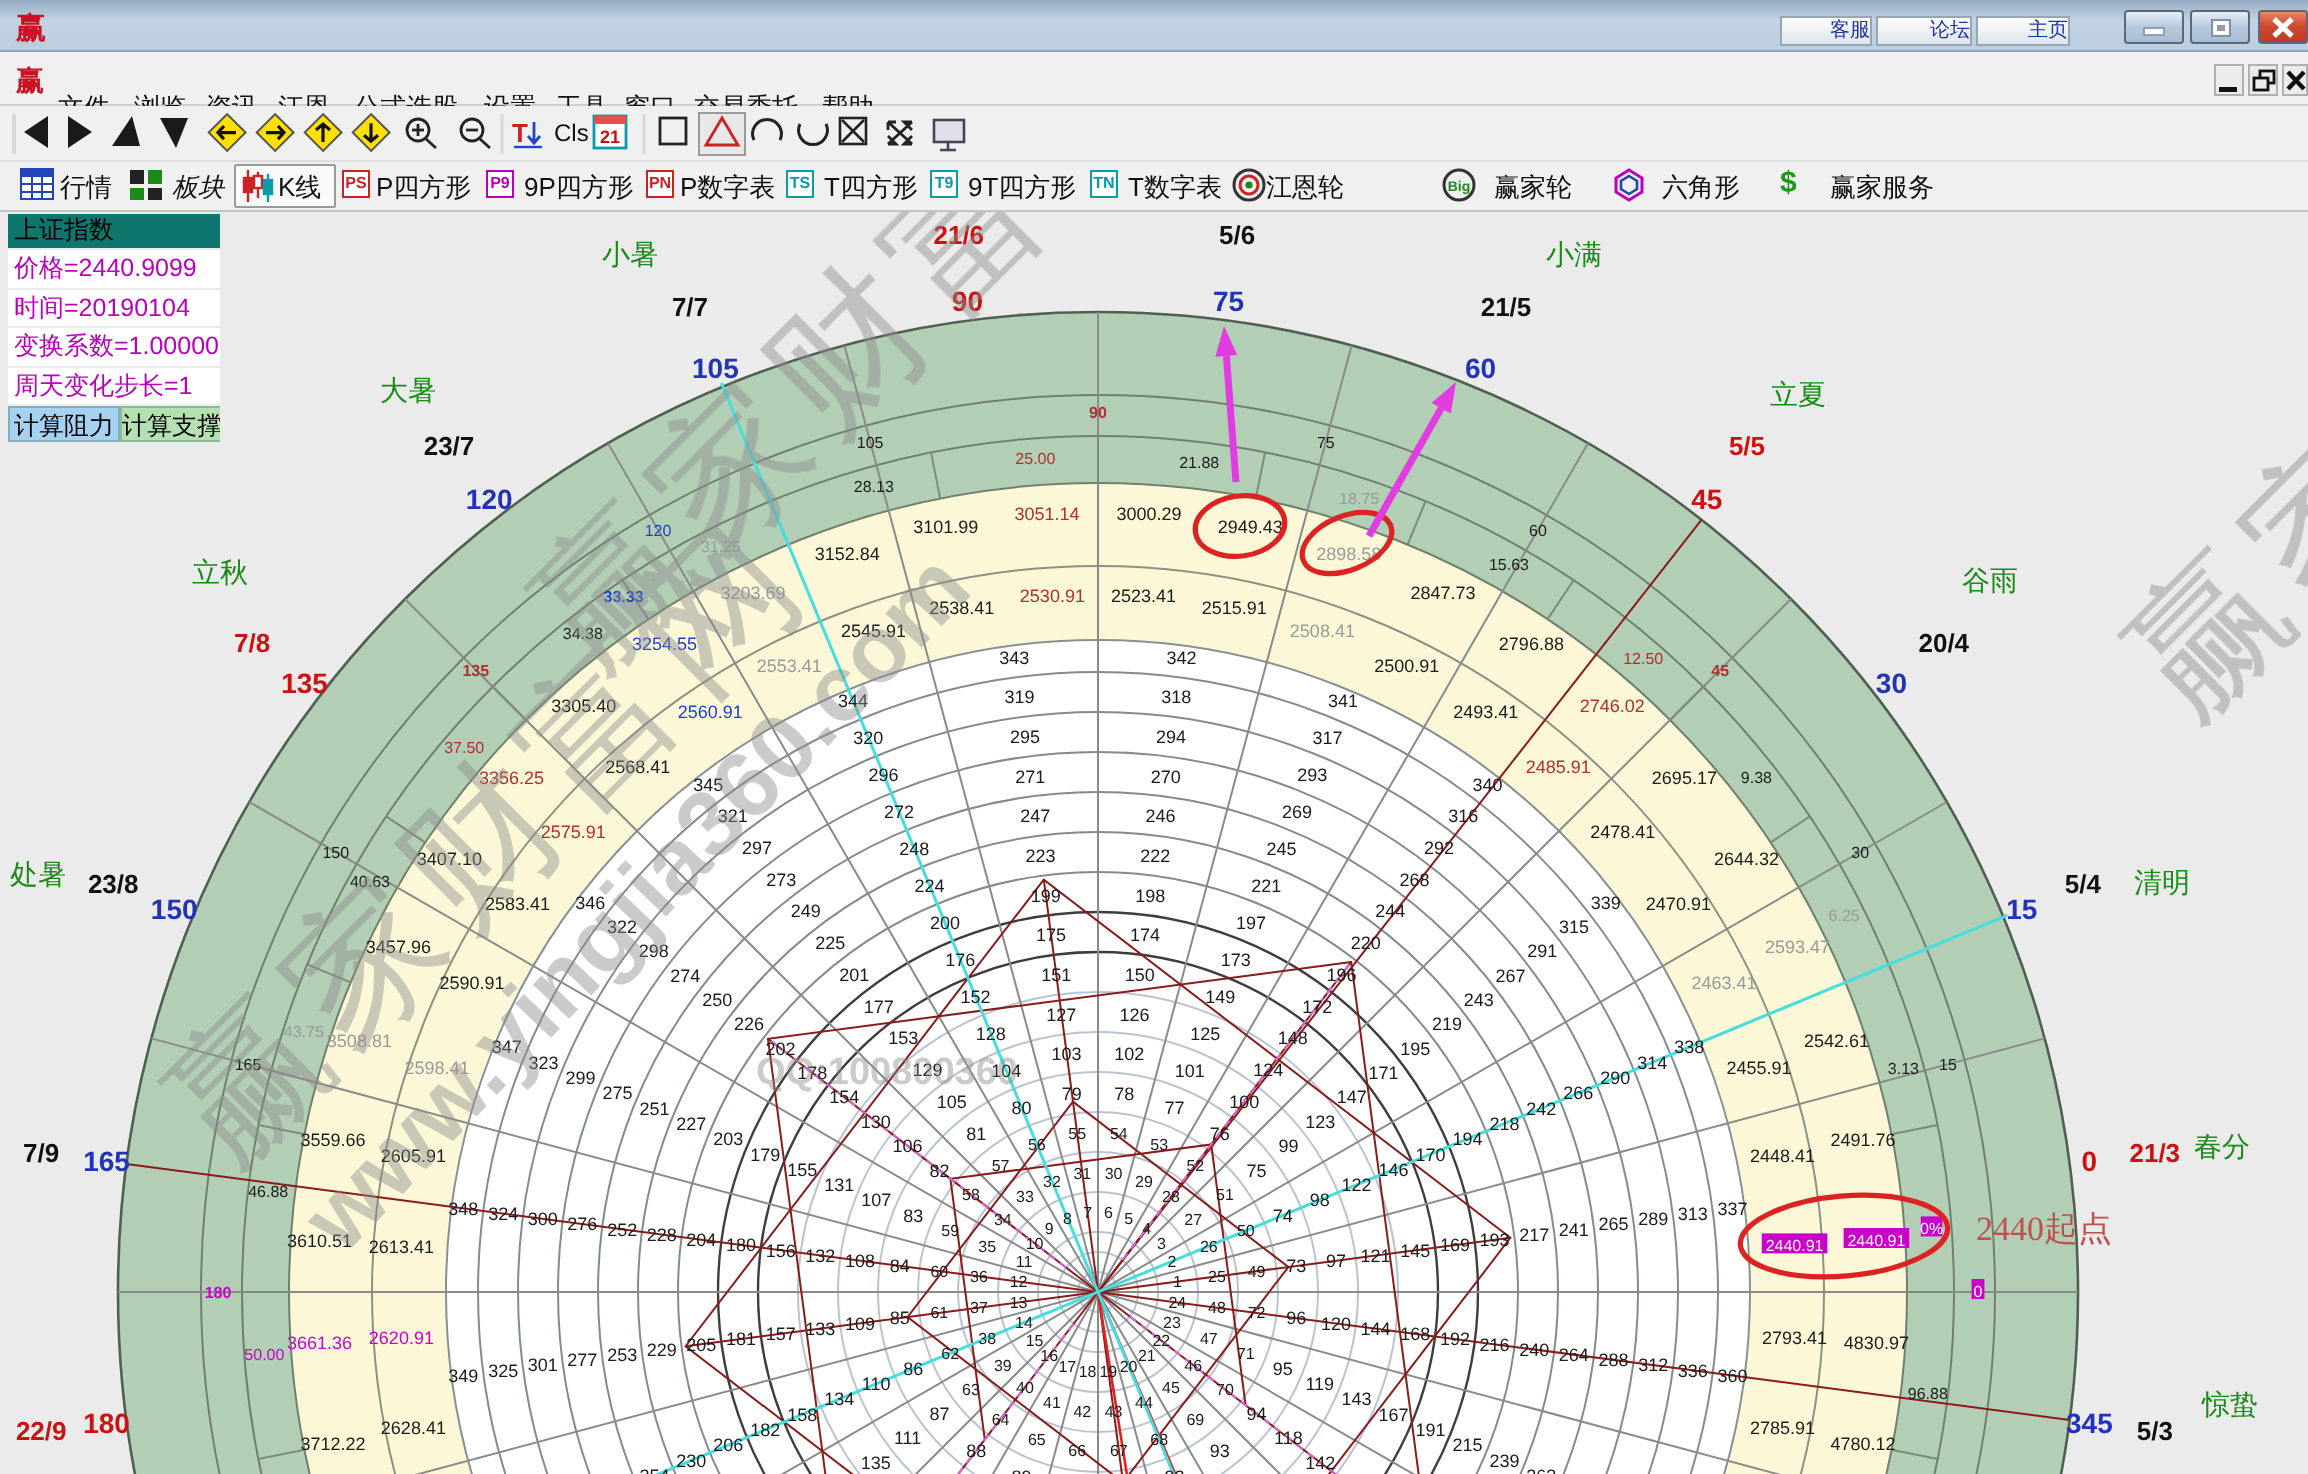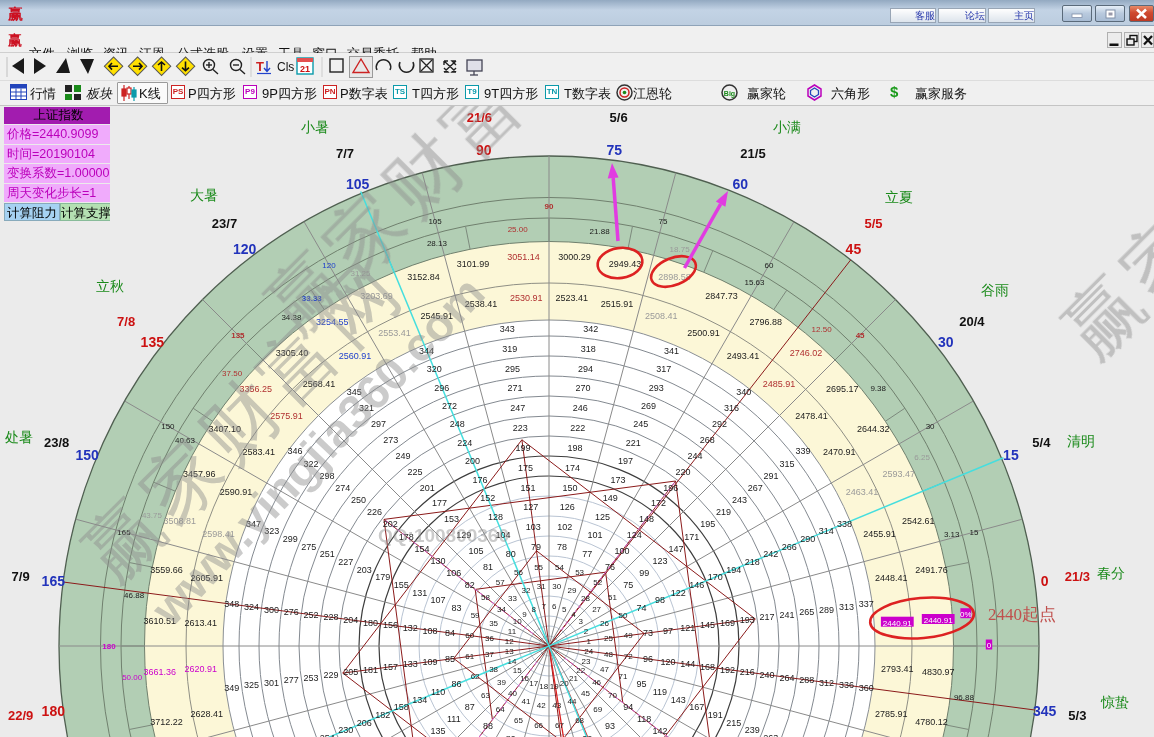--- a/index.html
+++ b/index.html
@@ -16,21 +16,21 @@
 .mi { font-size:13px; color:#111;margin-top:12px; }
 .winbtn { position:absolute; top:5px; height:17px; border:1px solid #5a6a7a; border-radius:2px; }
 .topbtn { position:absolute; top:8px; height:15px; background:linear-gradient(#fefefe,#dde4ec);
   border:1px solid #98a5b5; color:#2233aa; font-size:10px; text-align:right; line-height:14px; }
 .icon { position:absolute; }
 .tbx { position:absolute; top:4px; width:14px; height:14px; border:1px solid #999;
   font-size:8px; font-weight:bold; text-align:center; line-height:12px; background:#fff; }
 .lbl { position:absolute; top:4px; font-size:13px; color:#111; }
 #panel { position:absolute; left:4px; top:107px; width:106px; font-size:12.5px; }
 #panel div { margin-bottom:1px; padding-left:3px; white-space:nowrap; overflow:hidden; }
-.prow { background:#f0abfc; color:#bb00bb; height:18.5px; line-height:18.5px; }
+.prow { background:#ffffff; color:#bb00bb; height:18.5px; line-height:18.5px; }
 </style></head>
 <body>
 <svg id="wheel" width="1154" height="737" font-family="Liberation Sans">
 <circle cx="549.0" cy="646.0" r="490" fill="#b2ceb4"></circle>
 <circle cx="549.0" cy="646.0" r="404.5" fill="#fcf7d7"></circle>
 <circle cx="549.0" cy="646.0" r="326" fill="#ffffff"></circle>
 <circle cx="549.0" cy="646.0" r="10" fill="none" stroke="#b9c4d3" stroke-width="1"></circle>
 <circle cx="549.0" cy="646.0" r="20" fill="none" stroke="#b9c4d3" stroke-width="1"></circle>
 <circle cx="549.0" cy="646.0" r="30" fill="none" stroke="#b9c4d3" stroke-width="1"></circle>
 <circle cx="549.0" cy="646.0" r="50" fill="none" stroke="#b9c4d3" stroke-width="1"></circle>
@@ -692,21 +692,21 @@
 <ellipse cx="922" cy="618" rx="52" ry="20" transform="rotate(-5 922 618)"></ellipse>
 </g>
 <line x1="618" y1="241" x2="613.2" y2="178.0" stroke="#e13ce1" stroke-width="3.5"></line>
 <polygon points="612,163 618.6,177.5 607.7,178.4" fill="#e13ce1"></polygon>
 <line x1="684.5" y1="268" x2="720.6" y2="204.1" stroke="#e13ce1" stroke-width="3.5"></line>
 <polygon points="728,191 725.4,206.8 715.8,201.4" fill="#e13ce1"></polygon>
 <text x="988" y="620" font-size="17" font-family="Liberation Serif" fill="#c0504d">2440起点</text>
 </svg>
 
 <div id="panel">
-  <div style="background:#a21caf;color:#000;text-align:center;height:17px;line-height:17px;">上证指数</div>
+  <div style="background:#0f766e;color:#000;height:17px;line-height:17px;">上证指数</div>
   <div class="prow">价格=2440.9099</div>
   <div class="prow">时间=20190104</div>
   <div class="prow">变换系数=1.00000</div>
   <div class="prow">周天变化步长=1</div>
   <div style="height:18px;line-height:18px;padding-left:0 !important;">
     <span style="display:inline-block;width:56px;background:#a6d2f2;color:#000;text-align:center;border:1px solid #8ab;height:18px;">计算阻力</span><span style="display:inline-block;width:52px;background:#b4e0b2;color:#000;text-align:center;border:1px solid #8b9;height:18px;">计算支撑</span>
   </div>
 </div>
 
 <div class="bar" id="titlebar">

